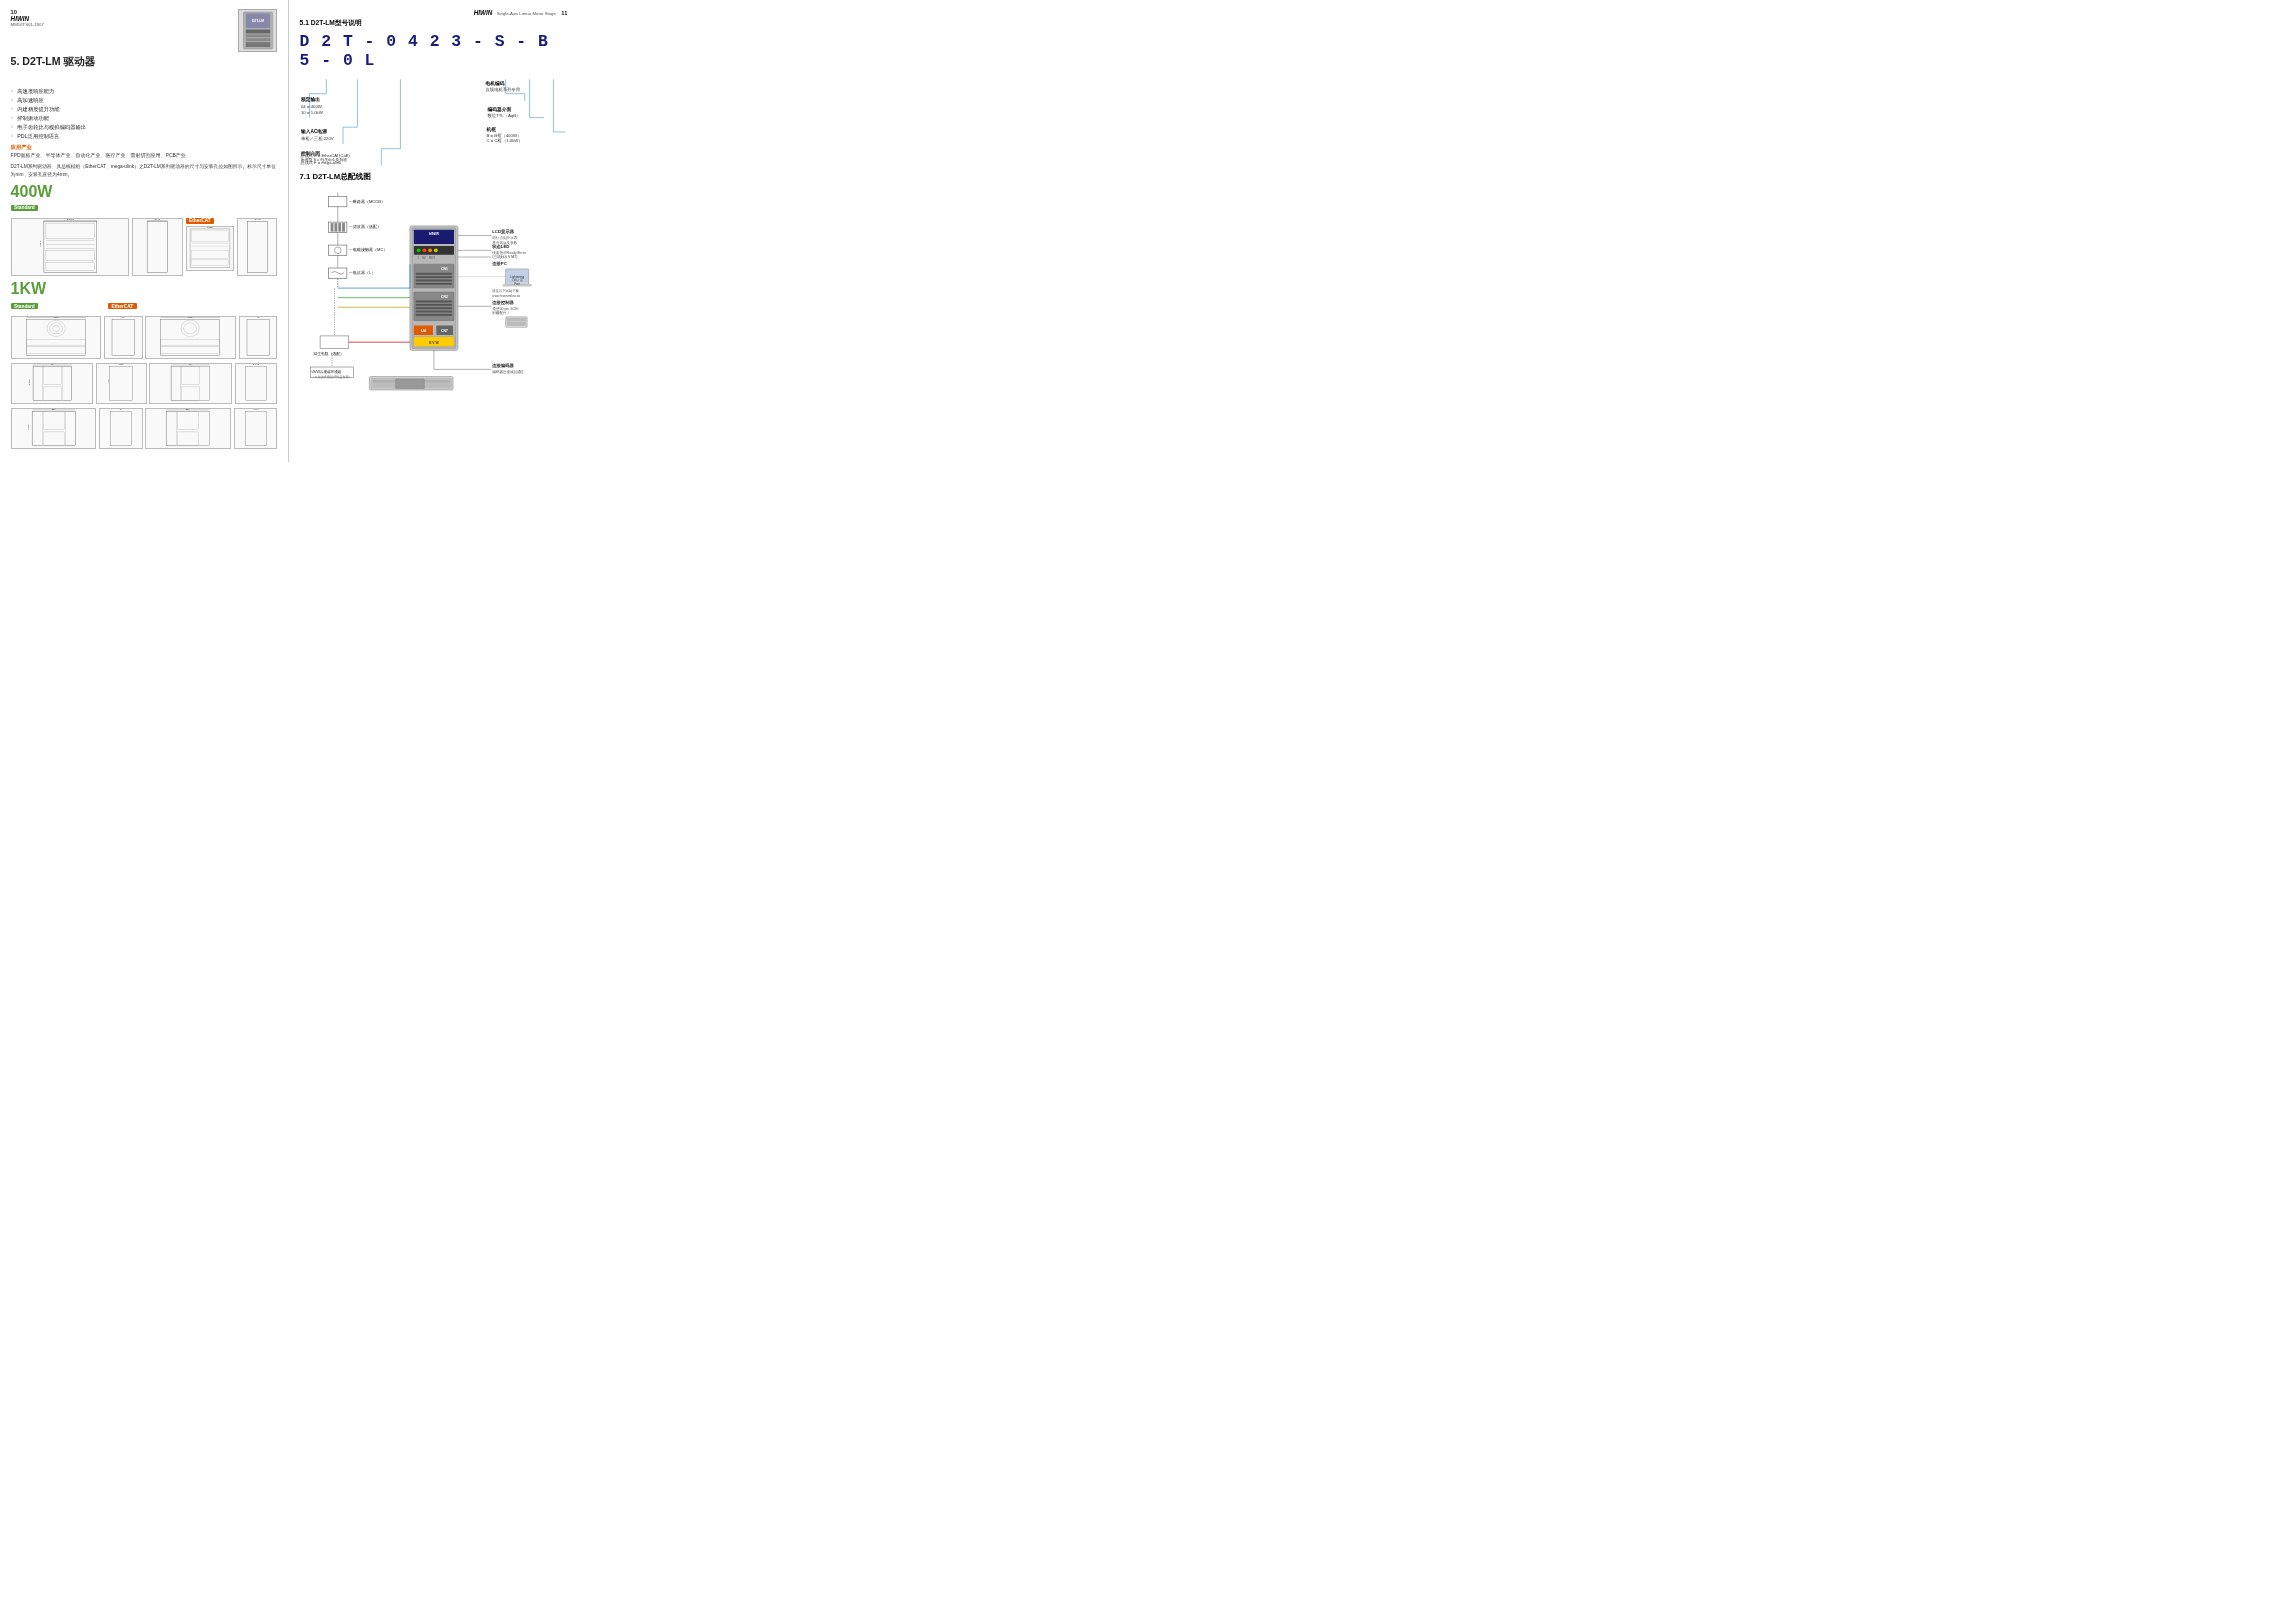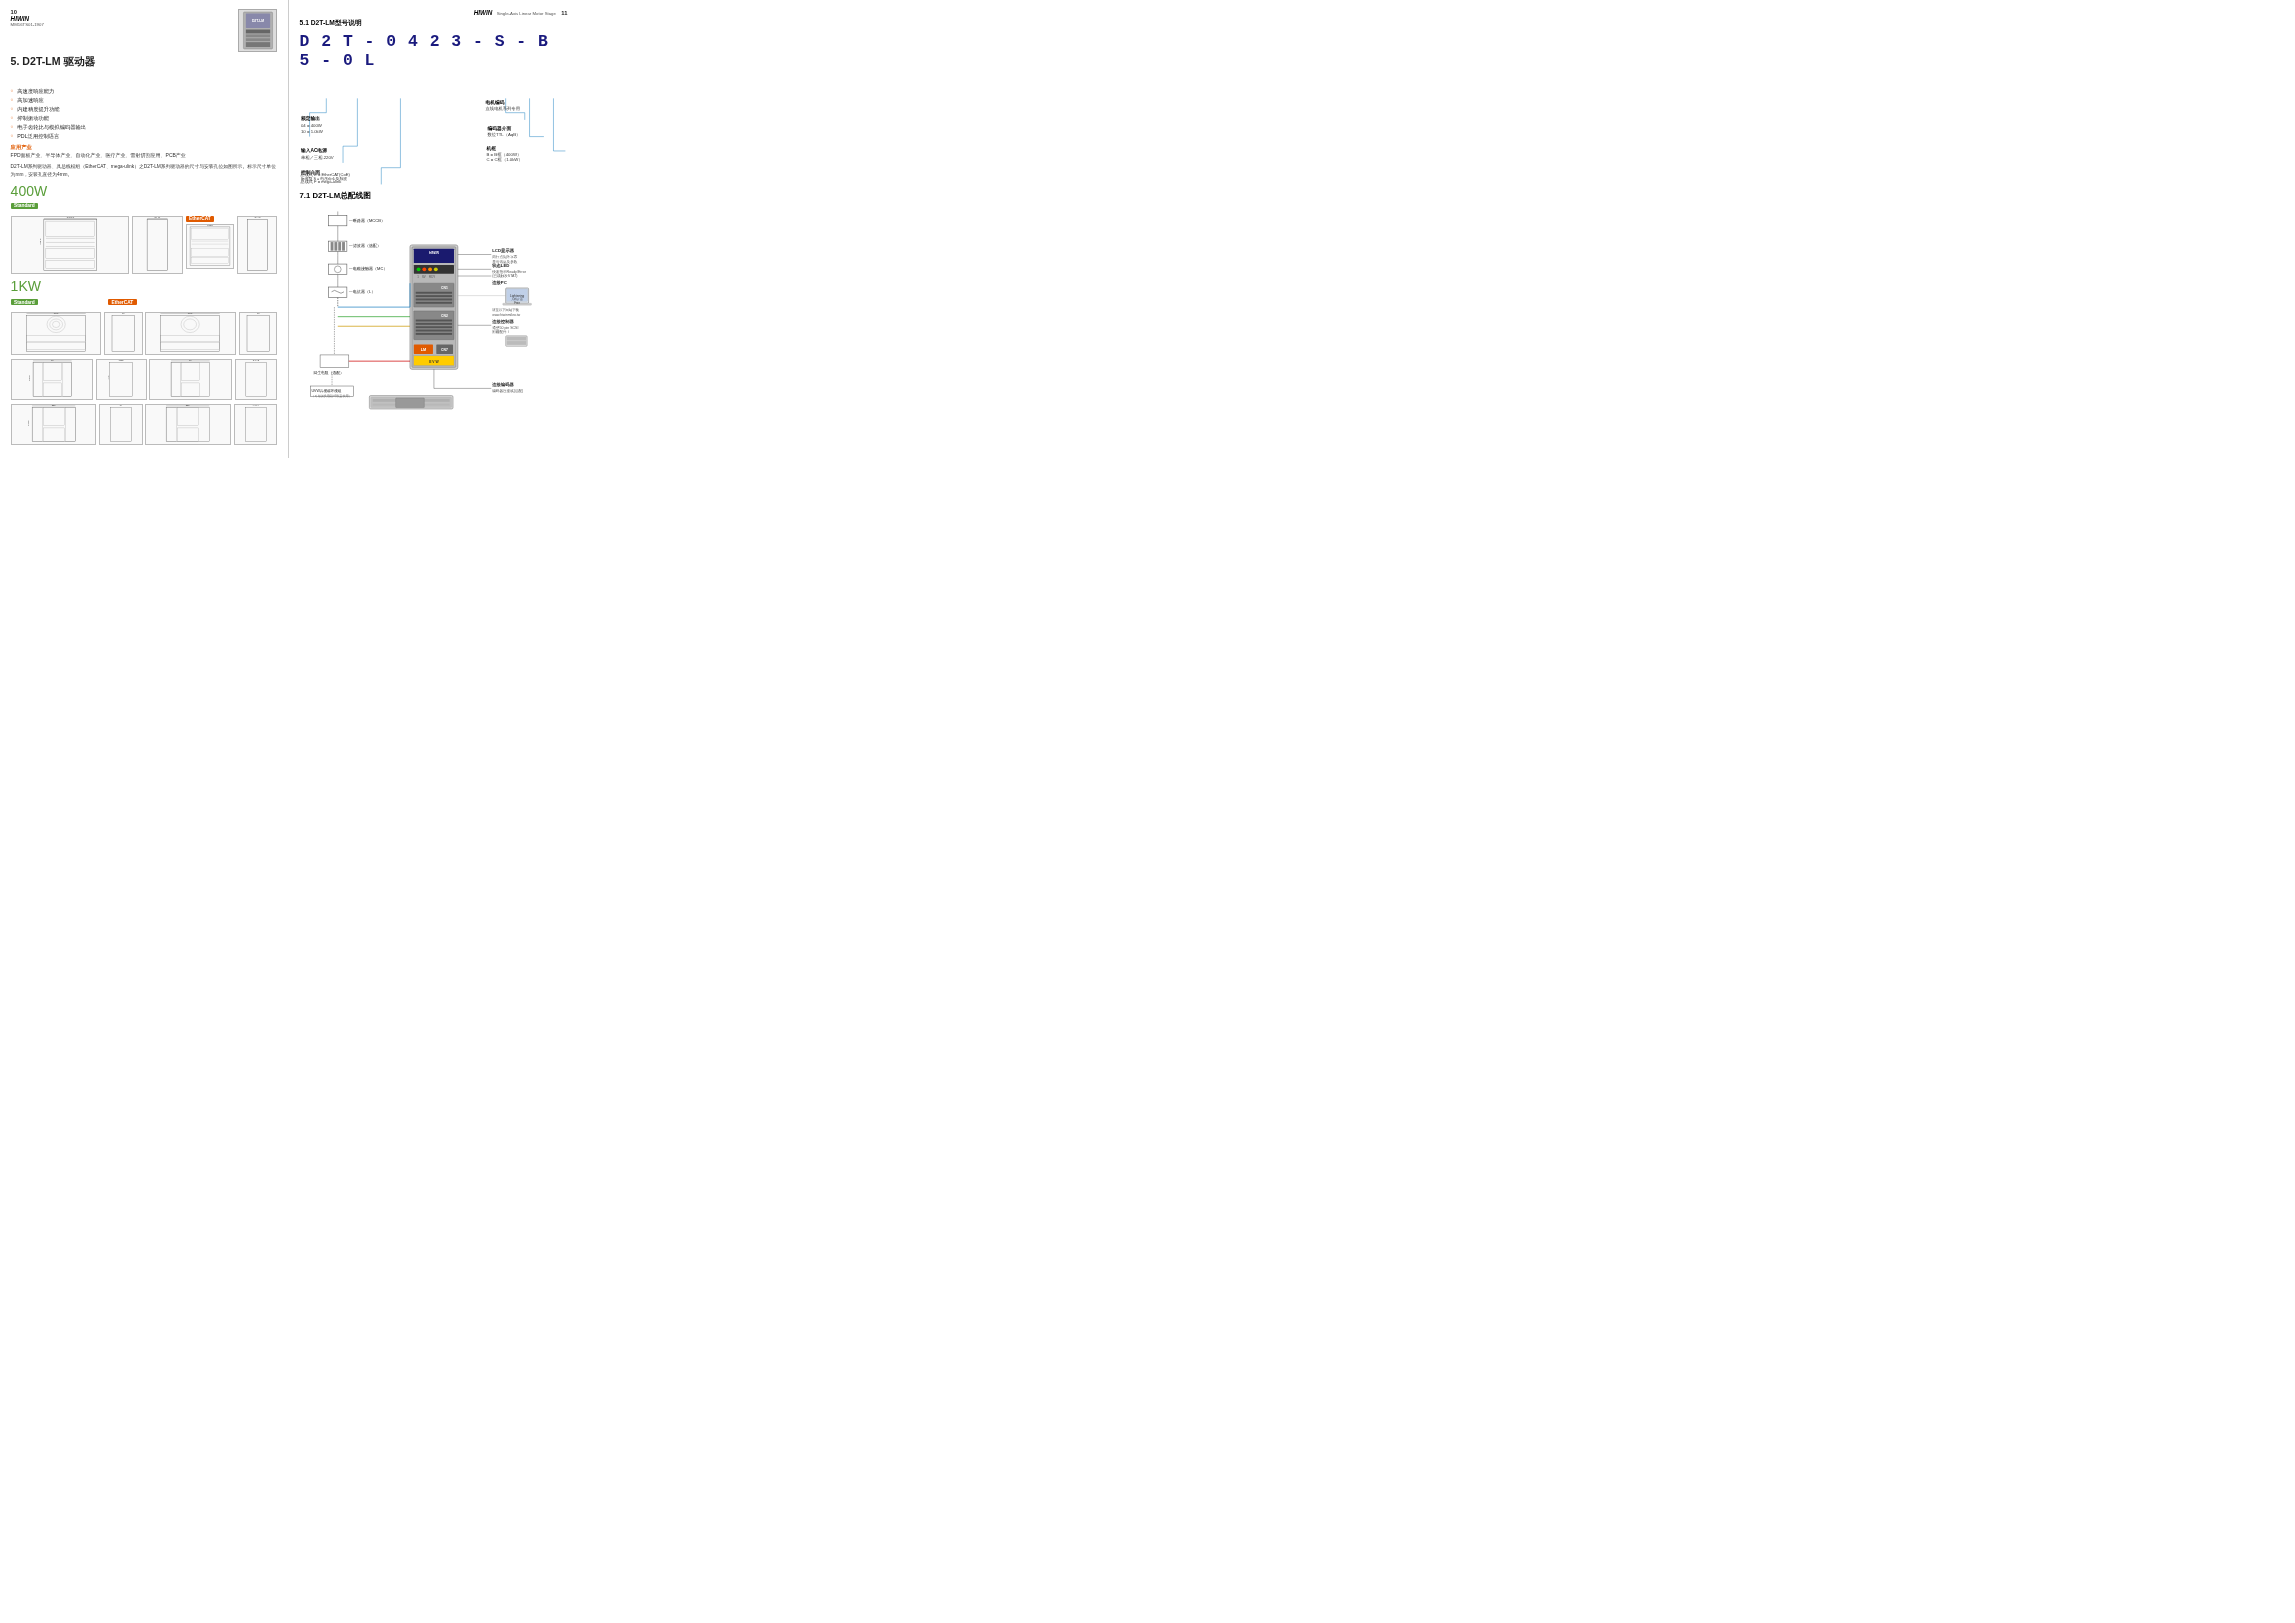--- a/index.html
+++ b/index.html
@@ -77,22 +77,22 @@
       color: #333;
       margin-bottom: 4.8px;
     }
     .desc-text {
       font-size: 4.8px;
       color: #333;
       margin-bottom: 4.8px;
       line-height: 1.6;
     }
     .power-label {
-      font-size: 14px;
-      font-weight: normal;
+      font-size: 16px;
+      font-weight: bold;
       color: #5a9e3a;
     }
     .badge {
       display: inline-block;
       padding: 0.5px 3.4px;
       border-radius: 1px;
       font-size: 4.8px;
       font-weight: bold;
       color: #fff;
       margin-bottom: 2.9px;
@@ -121,21 +121,21 @@
       font-size: 6.7px;
       font-weight: bold;
       margin-bottom: 4.8px;
       color: #000;
     }
     .model-code-display {
       font-size: 16.4px;
       font-weight: bold;
       letter-spacing: 1px;
       color: #1a1a7e;
-      margin-bottom: 23px;
+      margin-bottom: 4px;
       font-family: 'Courier New', monospace;
     }
     .section-title-wiring {
       font-size: 7.7px;
       font-weight: bold;
       margin-bottom: 4.8px;
       color: #000;
     }
     .wiring-diagram-container {
       width: 100%;

